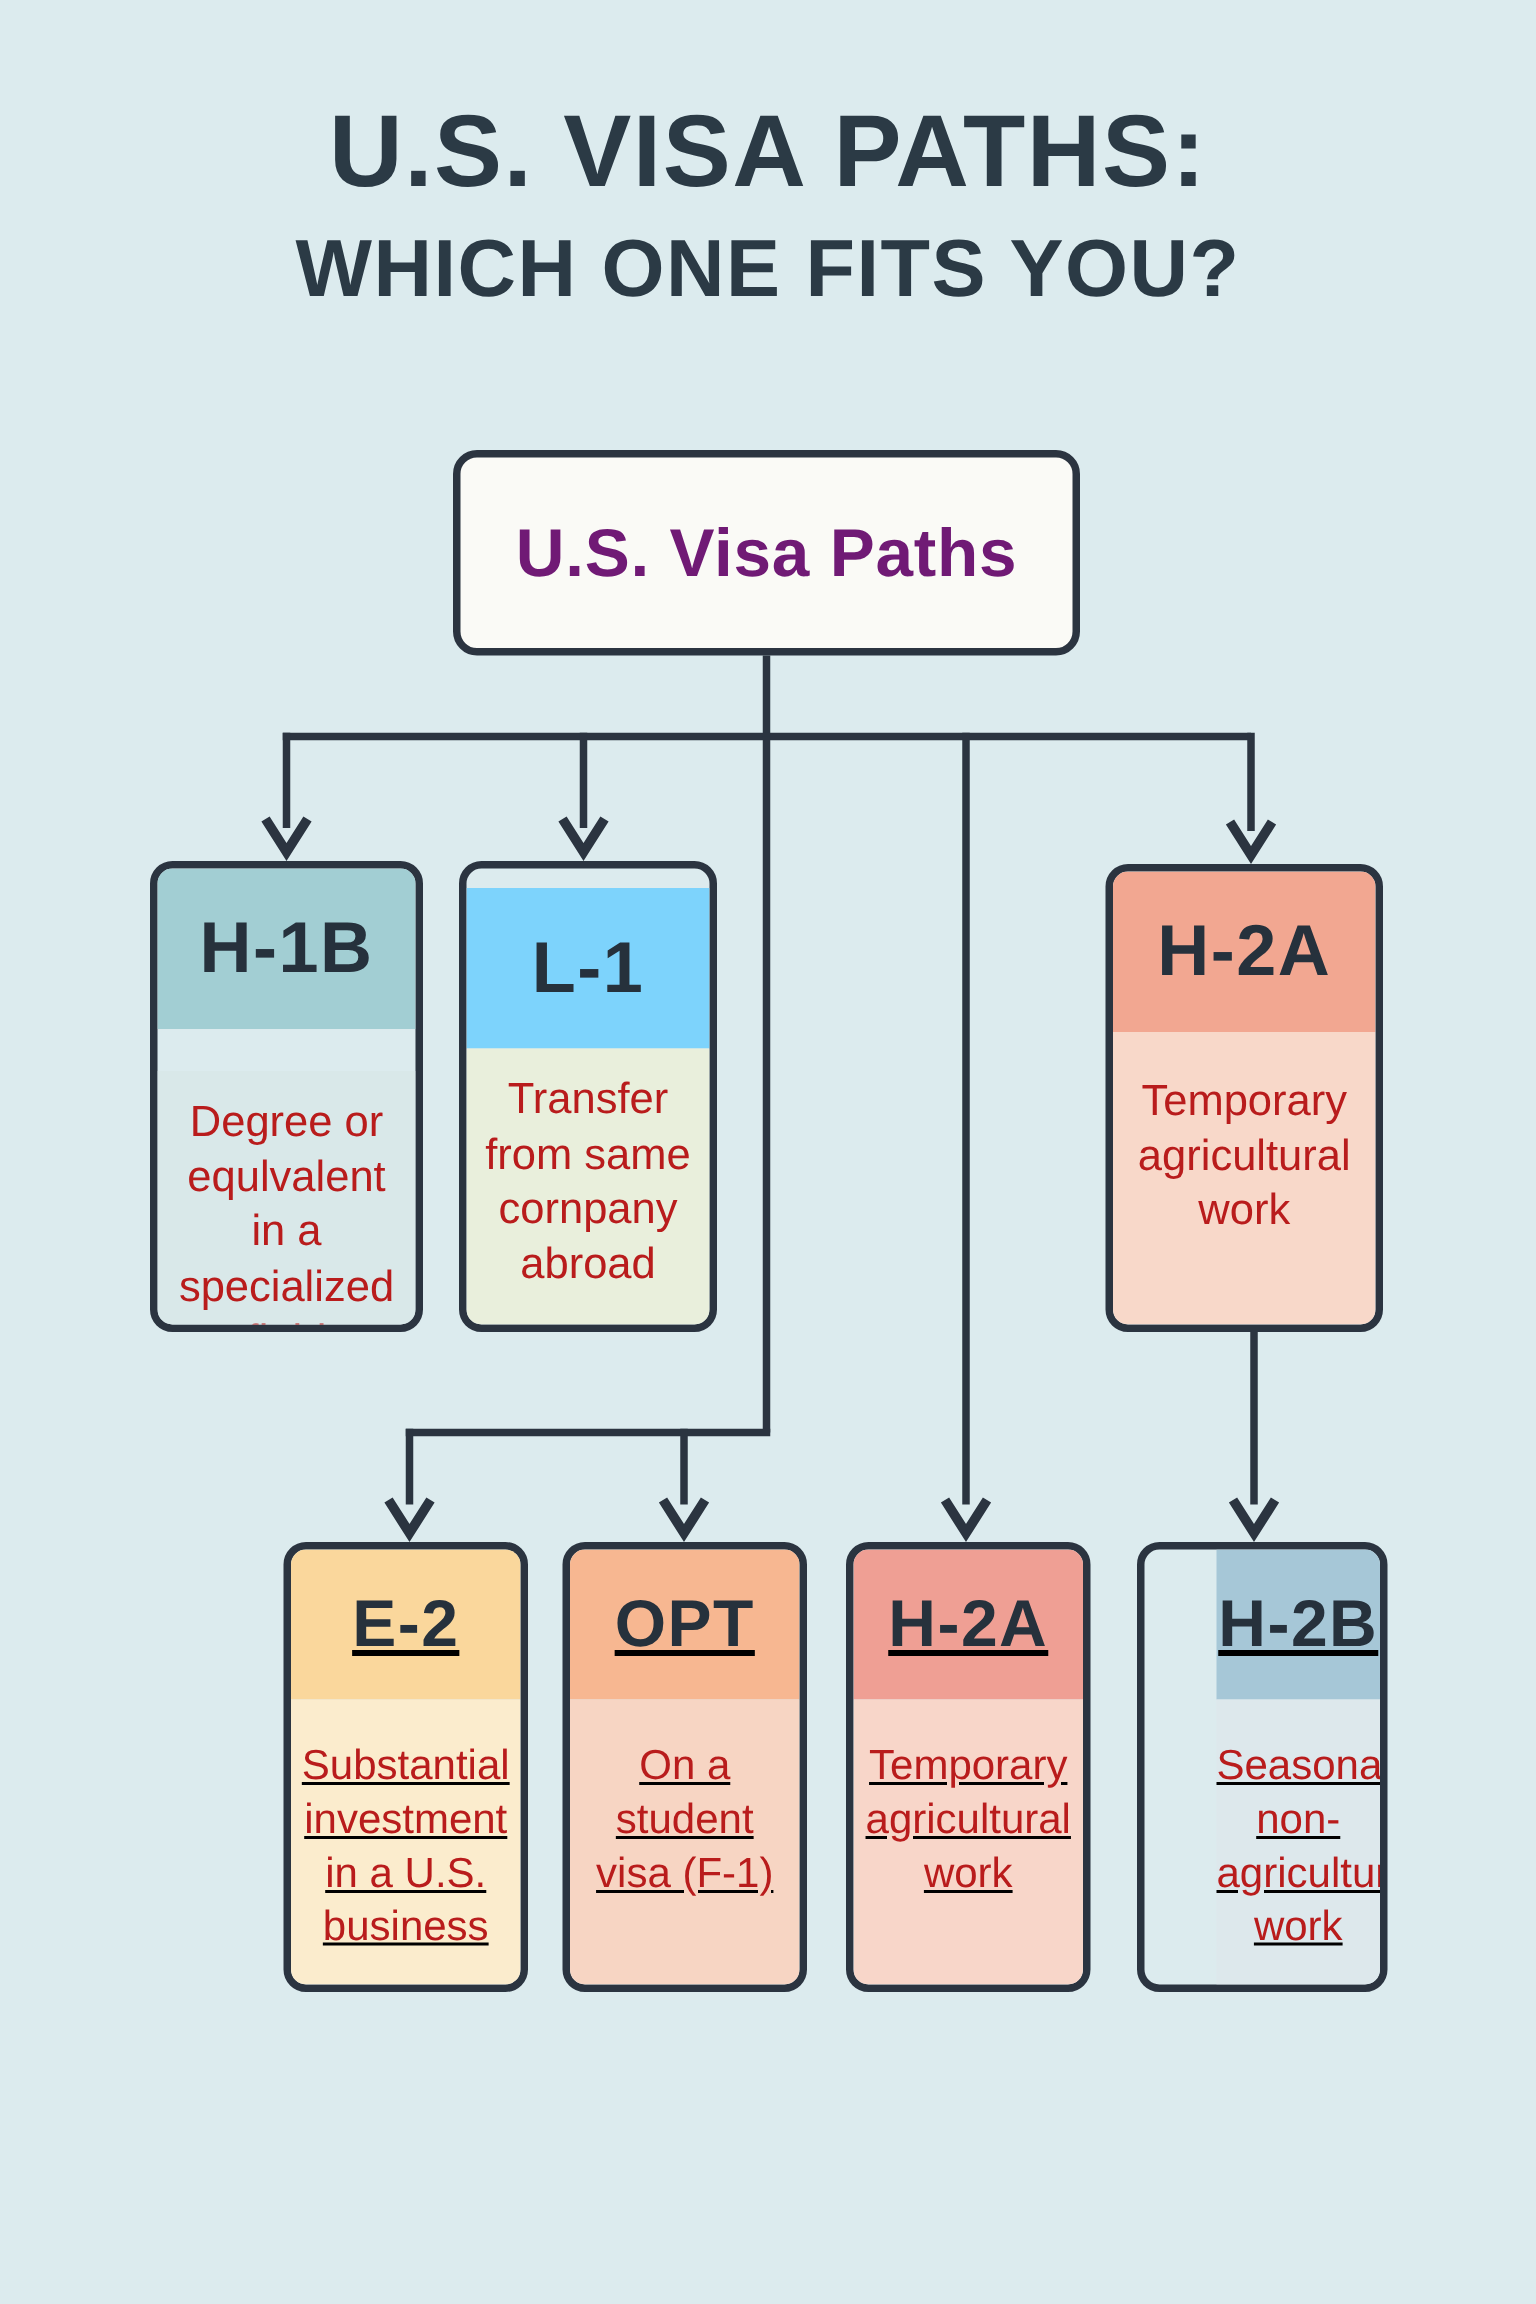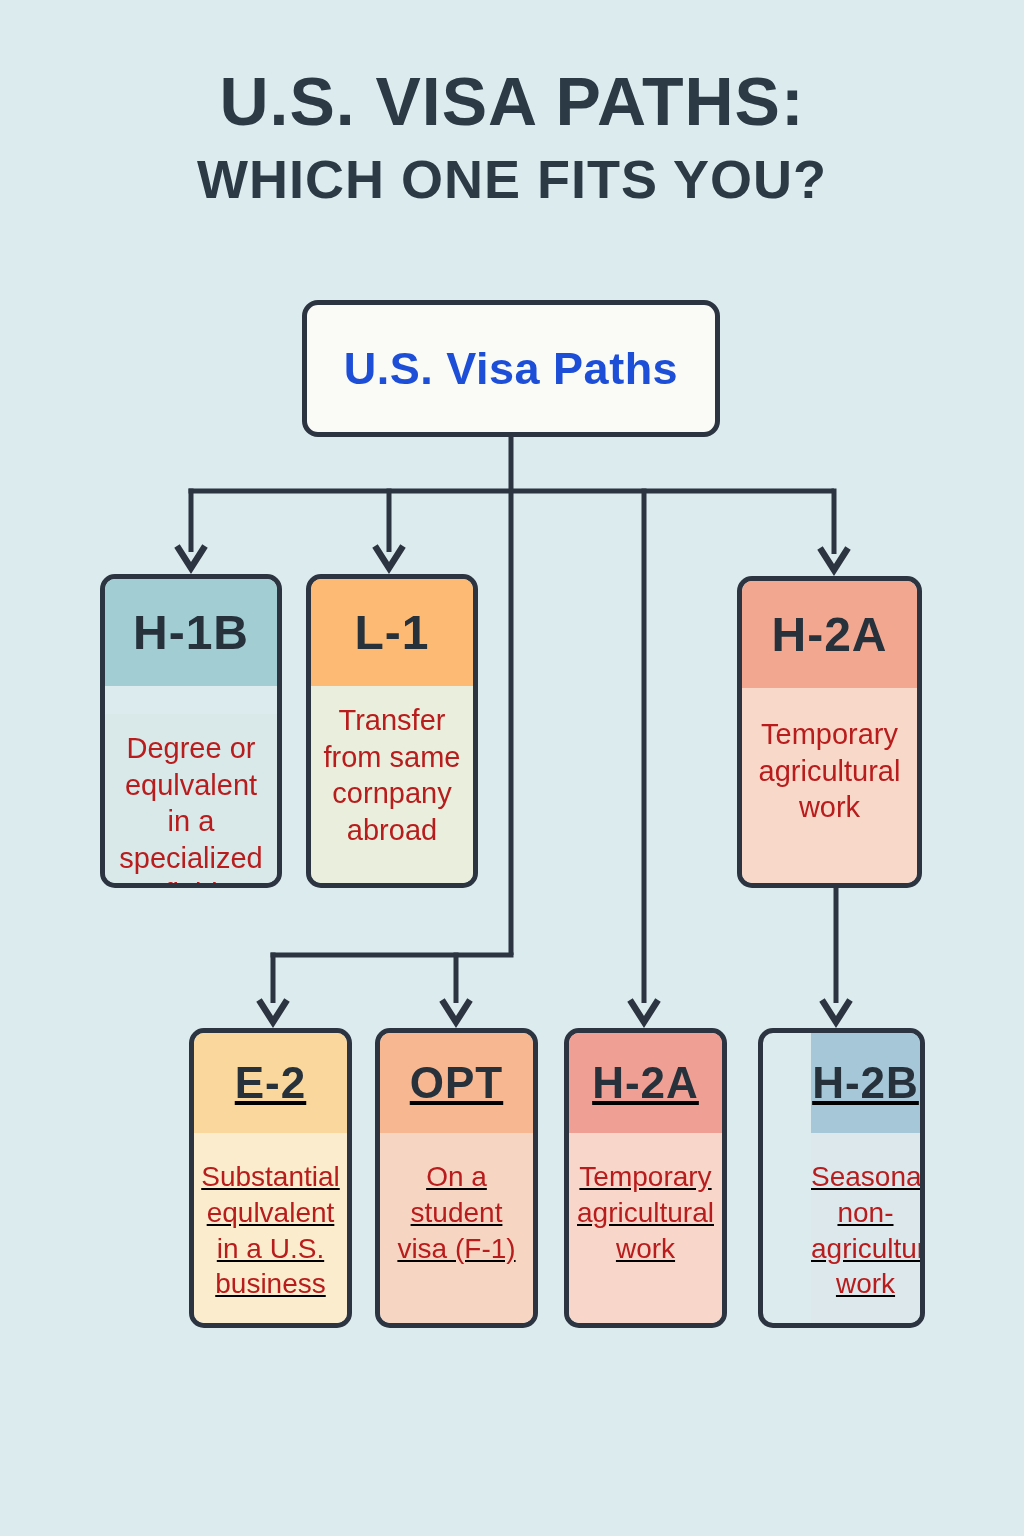--- a/index.html
+++ b/index.html
@@ -59,21 +59,21 @@
     border: 5px solid #2b3440;
     border-radius: 16px;
     display: flex;
     align-items: center;
     justify-content: center;
     z-index: 2;
   }
   .root-node .root-label {
     font-size: 45px;
     font-weight: 600;
-    color: #1d4ed8;
+    color: #701a75;
     letter-spacing: 0.5px;
   }
 
   .card {
     position: absolute;
     border: 5px solid #2b3440;
     border-radius: 15px;
     overflow: hidden;
     z-index: 2;
     display: flex;
@@ -168,21 +168,21 @@
       <span class="card-code">H-1B</span>
     </div>
     <div class="card-body" style="background: rgb(217, 232, 233);">Degree or
 equlvalent
 in a
 specialized
 field</div>
   </div>
 
   <div class="card row1 card-l1">
-    <div class="card-header" style="background: #fdba74;">
+    <div class="card-header" style="background: #7dd3fc; margin-top: 13px;">
       <span class="card-code">L-1</span>
     </div>
     <div class="card-body" style="background: rgb(233, 239, 220);">Transfer
 from same
 cornpany
 abroad</div>
   </div>
 
   <div class="card card-h2a1">
     <div class="card-header" style="height: 107px; background: rgb(242, 167, 145);">
@@ -191,21 +191,21 @@
     <div class="card-body" style="padding-top: 28px; font-size: 29px; line-height: 1.26; background: rgb(248, 216, 201);">Temporary
 agricultural
 work</div>
   </div>
 
   <div class="card row2 card-e2">
     <div class="card-header" style="background: rgb(250, 215, 156);">
       <span class="card-code">E-2</span>
     </div>
     <div class="card-body" style="background: rgb(251, 236, 205);">Substantial
-equlvalent
+investment
 in a U.S.
 business</div>
   </div>
 
   <div class="card row2 card-opt">
     <div class="card-header" style="background: rgb(247, 183, 145);">
       <span class="card-code">OPT</span>
     </div>
     <div class="card-body" style="background: rgb(247, 213, 195);">On a
 student

